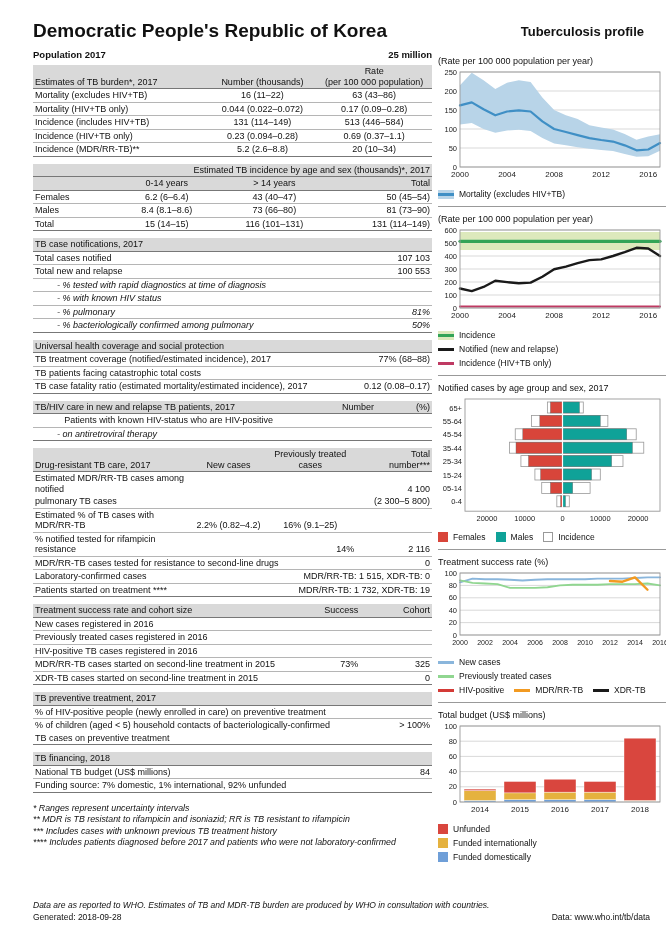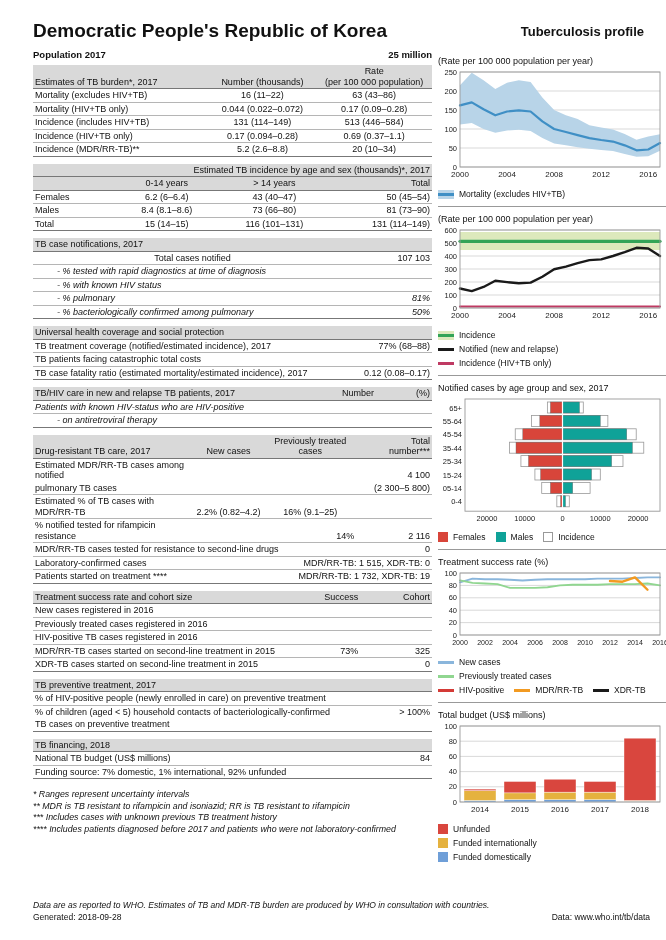--- a/index.html
+++ b/index.html
@@ -81,21 +81,21 @@
                   <td style="text-align: center;">0.044 (0.022–0.072)</td>
                   <td style="text-align: center;">0.17 (0.09–0.28)</td>
                 </tr>
                 <tr>
                   <td style="text-align: left;">Incidence  (includes HIV+TB)</td>
                   <td style="text-align: center;">131 (114–149)</td>
                   <td style="text-align: center;">513 (446–584)</td>
                 </tr>
                 <tr>
                   <td style="text-align: left;">Incidence (HIV+TB only)</td>
-                  <td style="text-align: center;">0.17 (0.094–0.28)</td>
+                  <td style="text-align: center;">0.23 (0.094–0.28)</td>
                   <td style="text-align: center;">0.69 (0.37–1.1)</td>
                 </tr>
                 <tr>
                   <td style="text-align: left;">Incidence (MDR/RR-TB)**</td>
                   <td style="text-align: center;">5.2 (2.6–8.8)</td>
                   <td style="text-align: center;">20 (10–34)</td>
                 </tr>
               </tbody>
             </table>
             <table class="dt">
@@ -142,22 +142,26 @@
                 <col style="width: 80%;">
                 <col style="width: 20%;">
               </colgroup>
               <thead>
                 <tr>
                   <th colspan="2" style="text-align: left;">TB case notifications, 2017</th>
                 </tr>
               </thead>
               <tbody>
                 <tr>
-                  <td style="text-align: center;">Total cases notified</td>
+                  <td style="text-align: left;">Total cases notified</td>
                   <td style="text-align: right; margin-top: 19px;">107 103</td>
+                </tr>
+                <tr>
+                  <td style="text-align: left;">Total new and relapse</td>
+                  <td style="text-align: right;">100 553</td>
                 </tr>
                 <tr class="it">
                   <td class="ind" style="text-align: left;">- % tested with rapid diagnostics at time of diagnosis</td>
                   <td style="text-align: right;"></td>
                 </tr>
                 <tr class="it">
                   <td class="ind" style="text-align: left;">- % with known HIV status</td>
                   <td style="text-align: right;"></td>
                 </tr>
                 <tr class="it">
@@ -203,21 +207,21 @@
               </colgroup>
               <thead>
                 <tr>
                   <th style="text-align: left;">TB/HIV care in new and relapse TB patients, 2017</th>
                   <th style="text-align: right;">Number</th>
                   <th style="text-align: right;">(%)</th>
                 </tr>
               </thead>
               <tbody>
                 <tr>
-                  <td style="text-align: left; font-style: italic;">Patients with known HIV-status who are HIV-positive</td>
+                  <td style="text-align: center;">Patients with known HIV-status who are HIV-positive</td>
                   <td style="text-align: right;"></td>
                   <td style="text-align: right;"></td>
                 </tr>
                 <tr class="it">
                   <td class="ind" style="text-align: left;">- on antiretroviral therapy</td>
                   <td style="text-align: right;"></td>
                   <td style="text-align: right;"></td>
                 </tr>
               </tbody>
             </table>

